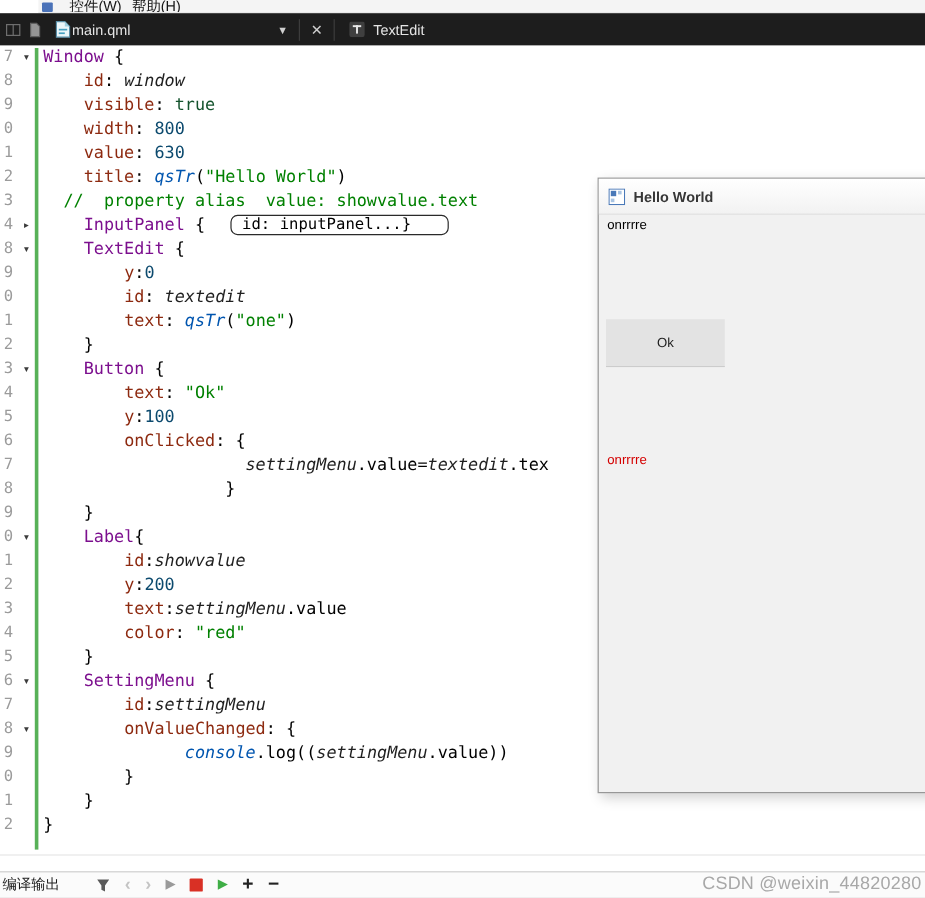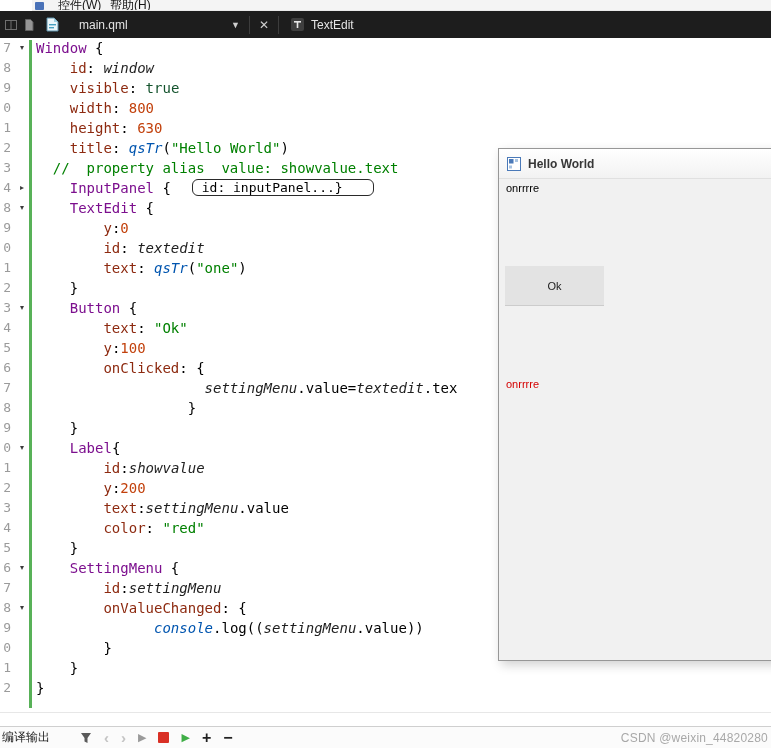--- a/index.html
+++ b/index.html
@@ -8,37 +8,37 @@
     position:relative; width:771px; height:748px; overflow:hidden;
     background:#ffffff; font-family:"Liberation Sans", sans-serif;
   }
   
   .menustrip { position:absolute; top:0; left:0; right:0; height:11px; background:#f4f4f4; overflow:hidden; border-bottom:1px solid #e9e9e9;margin-left:32px; }
   .menu-item { position:absolute; top:-3px; font-size:12px; color:#151515; white-space:nowrap; }
   .menu-frag-icon { position:absolute; left:3px; top:2px; width:9px; height:8px; background:#4a72b8; border-radius:1px; }
   
   .tabbar { position:absolute; top:11px; left:0; right:0; height:27px; background:#1d1d1d; display:flex; align-items:center; color:#e4e4e4; font-size:12px; }
   .tb-mini { width:14px; height:14px; margin-left:4px; opacity:.75; flex:none; }
-  .tab-active { display:flex; align-items:center; gap:20px; height:100%; width:186px; padding:0 10px; flex:none; }
+  .tab-active { display:flex; align-items:center; gap:1px; height:100%; width:186px; padding:0 10px; flex:none; }
   .tab-label { white-space:nowrap; }
   .tab-dropdown { padding:0 9px; font-size:9px; color:#cfcfcf; flex:none; cursor:default; }
   .tb-sep { width:1px; height:18px; background:#3c3c3c; flex:none; }
   .tab-close { padding:0 9px; font-size:12px; color:#cfcfcf; flex:none; }
   .tab-second { display:flex; align-items:center; gap:7px; height:100%; padding:0 12px; flex:none; }
   
   .editor { position:absolute; top:38px; left:0; width:771px; height:674px; background:#ffffff; overflow:hidden; }
   .change-bar { position:absolute; left:29px; top:2px; width:3px; height:668px; z-index:1; }
   .code-lines { position:absolute; top:0; left:0; right:0; }
   .line { display:flex; height:20px; }
   .ln { flex:none; width:11px; text-align:right; color:#9b9b9b; font:13px/20px "DejaVu Sans Mono", monospace; }
   .fold { flex:none; width:22px; text-align:center; color:#3c3c3c; font-size:8px; line-height:20px; }
   .codetext { flex:none; margin-left:3px; white-space:pre; font:14px/20px "DejaVu Sans Mono", monospace; color:#000; }
   .tok-type    { color:#7c0f8e; }
   .tok-prop    { color:#8d2a10; }
-  .tok-num     { color:#c2410c;margin-top:23px; }
+  .tok-num     { color:#0c4a6e;margin-top:23px; }
   .tok-str     { color:#008000; }
   .tok-comment { color:#008000; }
   .tok-kw      { color:#14532d; }
   .tok-func    { color:#0055af; font-style:italic; }
   .tok-id      { color:#1f1f1f; font-style:italic; }
   .tok-plain   { color:#000000; }
   .tok-foldbox { display:inline-block; border:1px solid #2a2a2a; border-radius:6px; padding:0 30px 0 9px; height:17px; line-height:16px; font-size:13px; color:#000; margin-left:4px; vertical-align:1px; background:#fff; }
   
   .preview { position:absolute; left:498px; top:148px; width:282px; height:513px; background:#f1f1f1; border:1px solid #979797; box-shadow:3px 4px 10px rgba(0,0,0,.18); z-index:5; }
   .preview-titlebar { height:30px; display:flex; align-items:center; gap:7px; padding-left:8px; background:linear-gradient(#ffffff,#f2f2f2); border-bottom:1px solid #e0e0e0; }
@@ -50,21 +50,21 @@
   
   .scroll-strip { position:absolute; top:712px; left:0; right:0; height:14px; background:#ffffff; border-top:1px solid #e7e7e7; }
   .statusbar { position:absolute; top:726px; left:0; right:0; height:22px; background:#fbfbfb; border-top:1px solid #cfcfcf; display:flex; align-items:center; font-size:12px; color:#1c1c1c; }
   .pane-label { margin-left:2px; white-space:nowrap; }
   .sb-icons { display:flex; align-items:center; gap:12px; margin-left:30px; }
   .chev { color:#c4c4c4; font-size:15px; font-weight:bold; line-height:1; }
   .play-gray { color:#9a9a9a; font-size:11px; line-height:1; }
   .stop-red { width:11px; height:11px; border-radius:1px; }
   .play-green { font-size:11px; line-height:1; }
   .zoom-glyph { font-size:16px; font-weight:bold; color:#222; line-height:1; }
-  .watermark { position:absolute; right:3px; bottom:3px; font-size:12px; color:#a8a8a8; z-index:9; letter-spacing:.2px; }
+  .watermark { position:absolute; right:3px; bottom:3px; font-size:15px; color:#a8a8a8; z-index:9; letter-spacing:.2px; }
 </style>
 </head>
 <body>
 
 <div class="root">
 
   <div class="menustrip">
     <span class="menu-frag-icon"></span>
     <span class="menu-item" style="left:26px">控件(W)</span>
     <span class="menu-item" style="left:78px">帮助(H)</span>
@@ -120,21 +120,21 @@
           <span class="codetext"><span class="tok-plain">    </span><span class="tok-prop">visible</span><span class="tok-plain">: </span><span class="tok-kw">true</span></span>
         </div>
         <div class="line">
           <span class="ln">0</span>
           <span class="fold"></span>
           <span class="codetext"><span class="tok-plain">    </span><span class="tok-prop">width</span><span class="tok-plain">: </span><span class="tok-num">800</span></span>
         </div>
         <div class="line">
           <span class="ln">1</span>
           <span class="fold"></span>
-          <span class="codetext"><span class="tok-plain">    </span><span class="tok-prop">height</span><span class="tok-plain">: </span><span class="tok-num">630</span></span>
+          <span class="codetext"><span class="tok-plain">    </span><span class="tok-prop">value</span><span class="tok-plain">: </span><span class="tok-num">630</span></span>
         </div>
         <div class="line">
           <span class="ln">2</span>
           <span class="fold"></span>
           <span class="codetext"><span class="tok-plain">    </span><span class="tok-prop">title</span><span class="tok-plain">: </span><span class="tok-func">qsTr</span><span class="tok-plain">(</span><span class="tok-str">"Hello World"</span><span class="tok-plain">)</span></span>
         </div>
         <div class="line">
           <span class="ln">3</span>
           <span class="fold"></span>
           <span class="codetext"><span class="tok-plain">  </span><span class="tok-comment">//  property alias  value: showvalue.text</span></span>

